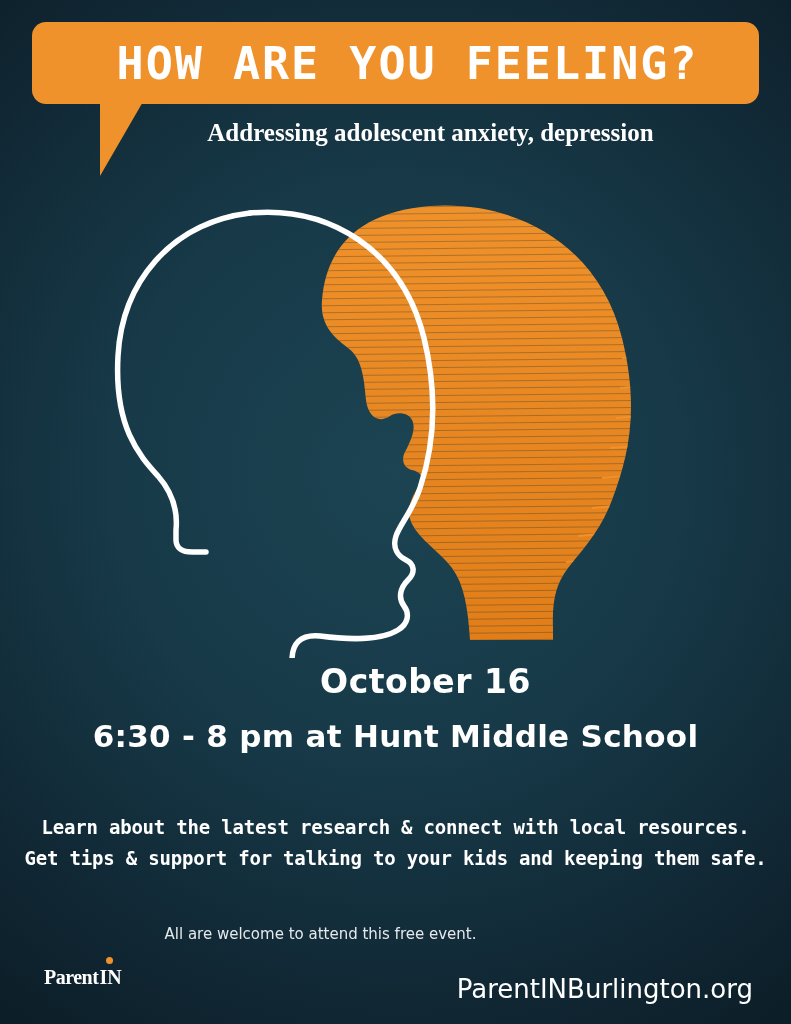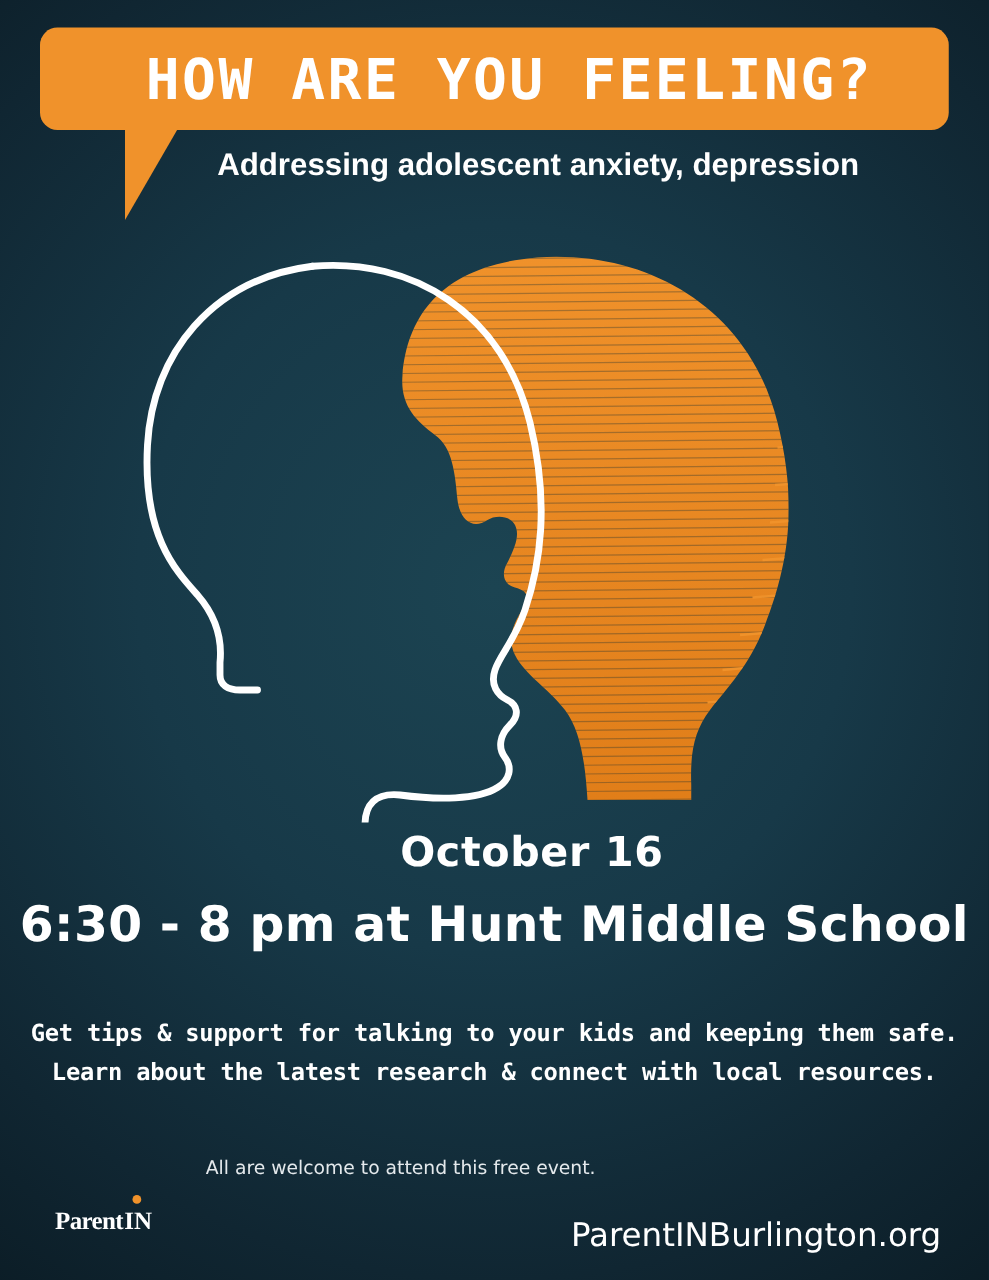--- a/index.html
+++ b/index.html
@@ -56,21 +56,21 @@
   }
 
   
   .subtitle {
     position: absolute;
     left: 0;
     top: 116px;
     width: 791px;
     text-align: center;
     color: #ffffff;
-    font-family: Liberation Sans, sans-serif;
+    font-family: Liberation Serif, serif;
     font-weight: bold;
     font-size: 25px;
     line-height: 1.35;
     padding-left: 70px;
     box-sizing: border-box;
   }
   .subtitle span { display: block; }
 
   
   .art {
@@ -97,21 +97,21 @@
   }
   .time-place {
     position: absolute;
     left: 0;
     top: 718px;
     width: 791px;
     text-align: center;
     color: #ffffff;
     font-family: "DejaVu Sans", sans-serif;
     font-weight: bold;
-    font-size: 39px;
+    font-size: 31px;
     letter-spacing: 0.3px;
   }
 
   .blurb {
     position: absolute;
     left: 0;
     top: 812px;
     width: 791px;
     text-align: center;
     color: #ffffff;
@@ -325,22 +325,22 @@
                  C300,446 292,456 292,472
                  L292,595"></path>
       </g>
     </svg>
   </div>
 
   <div class="date">October 16</div>
   <div class="time-place">6:30 - 8 pm at Hunt Middle School</div>
 
   <div class="blurb">
+    <span>Learn about the latest research &amp; connect with local resources.</span>
     <span>Get tips &amp; support for talking to your kids and keeping them safe.</span>
-    <span>Learn about the latest research &amp; connect with local resources.</span>
   </div>
 
   <div class="free-note">All are welcome to attend this free event.</div>
 
   <div class="logo">
     <span class="logo-parent">Parent</span>
       <span class="logo-in">IN</span>
       <span class="logo-dot"></span>
   </div>
 

